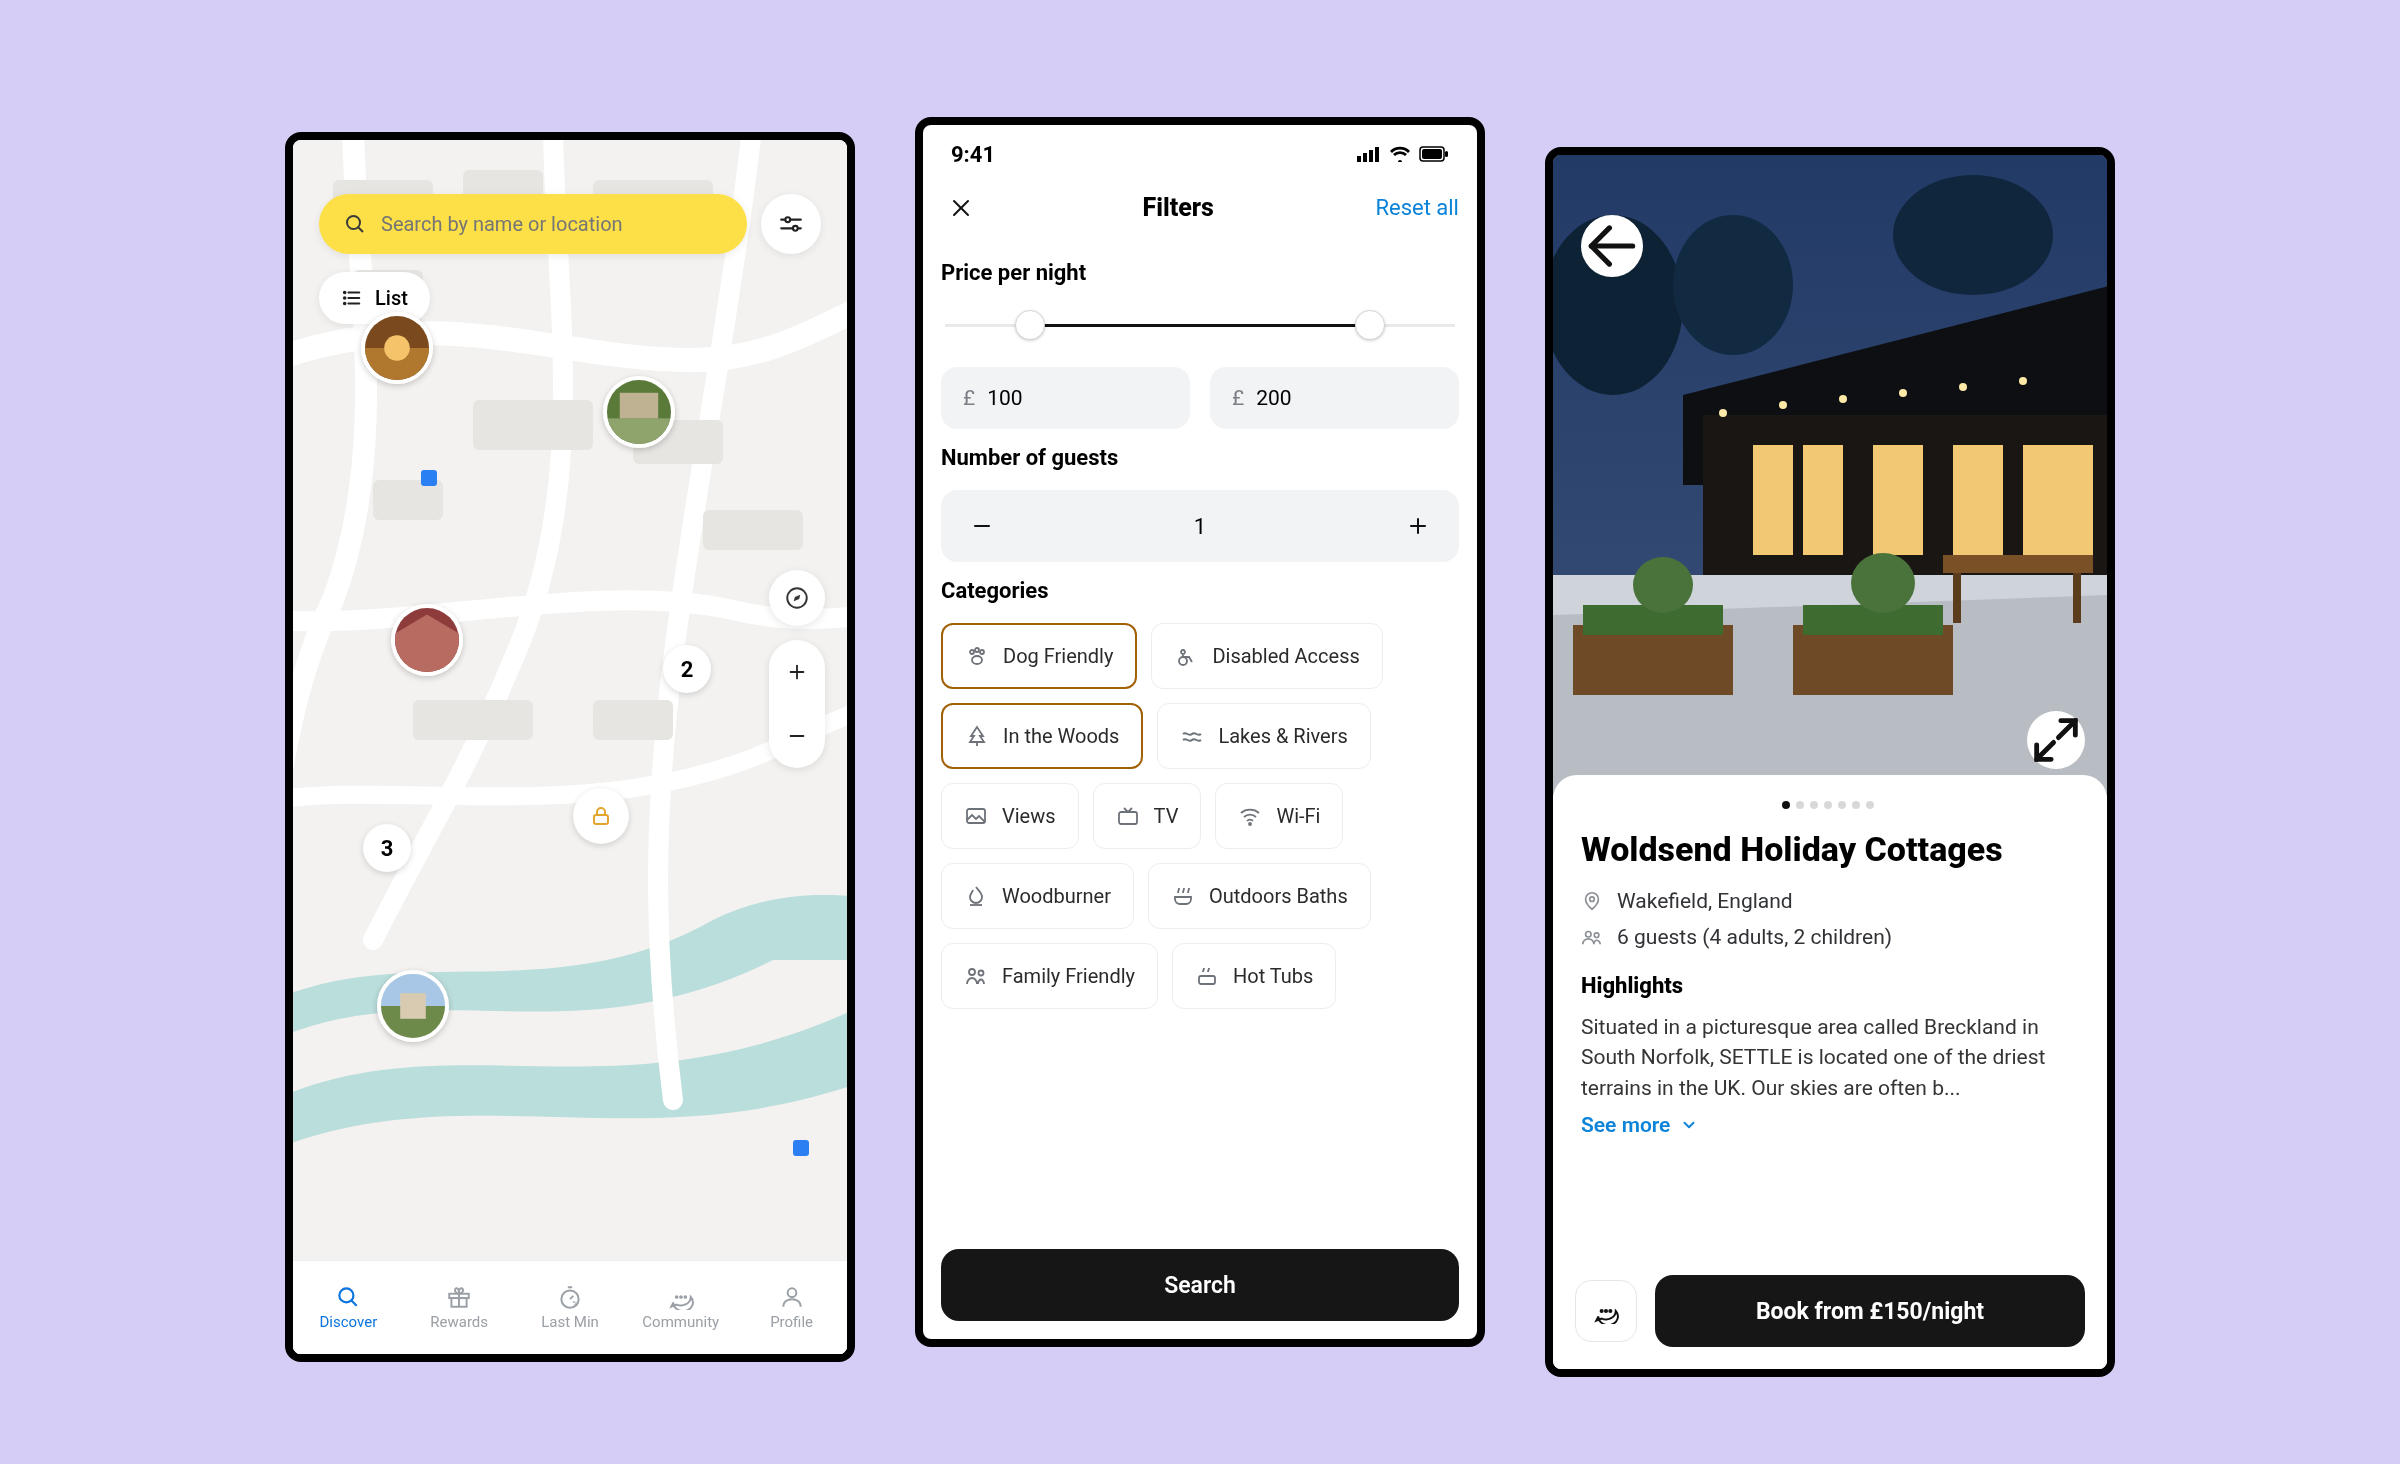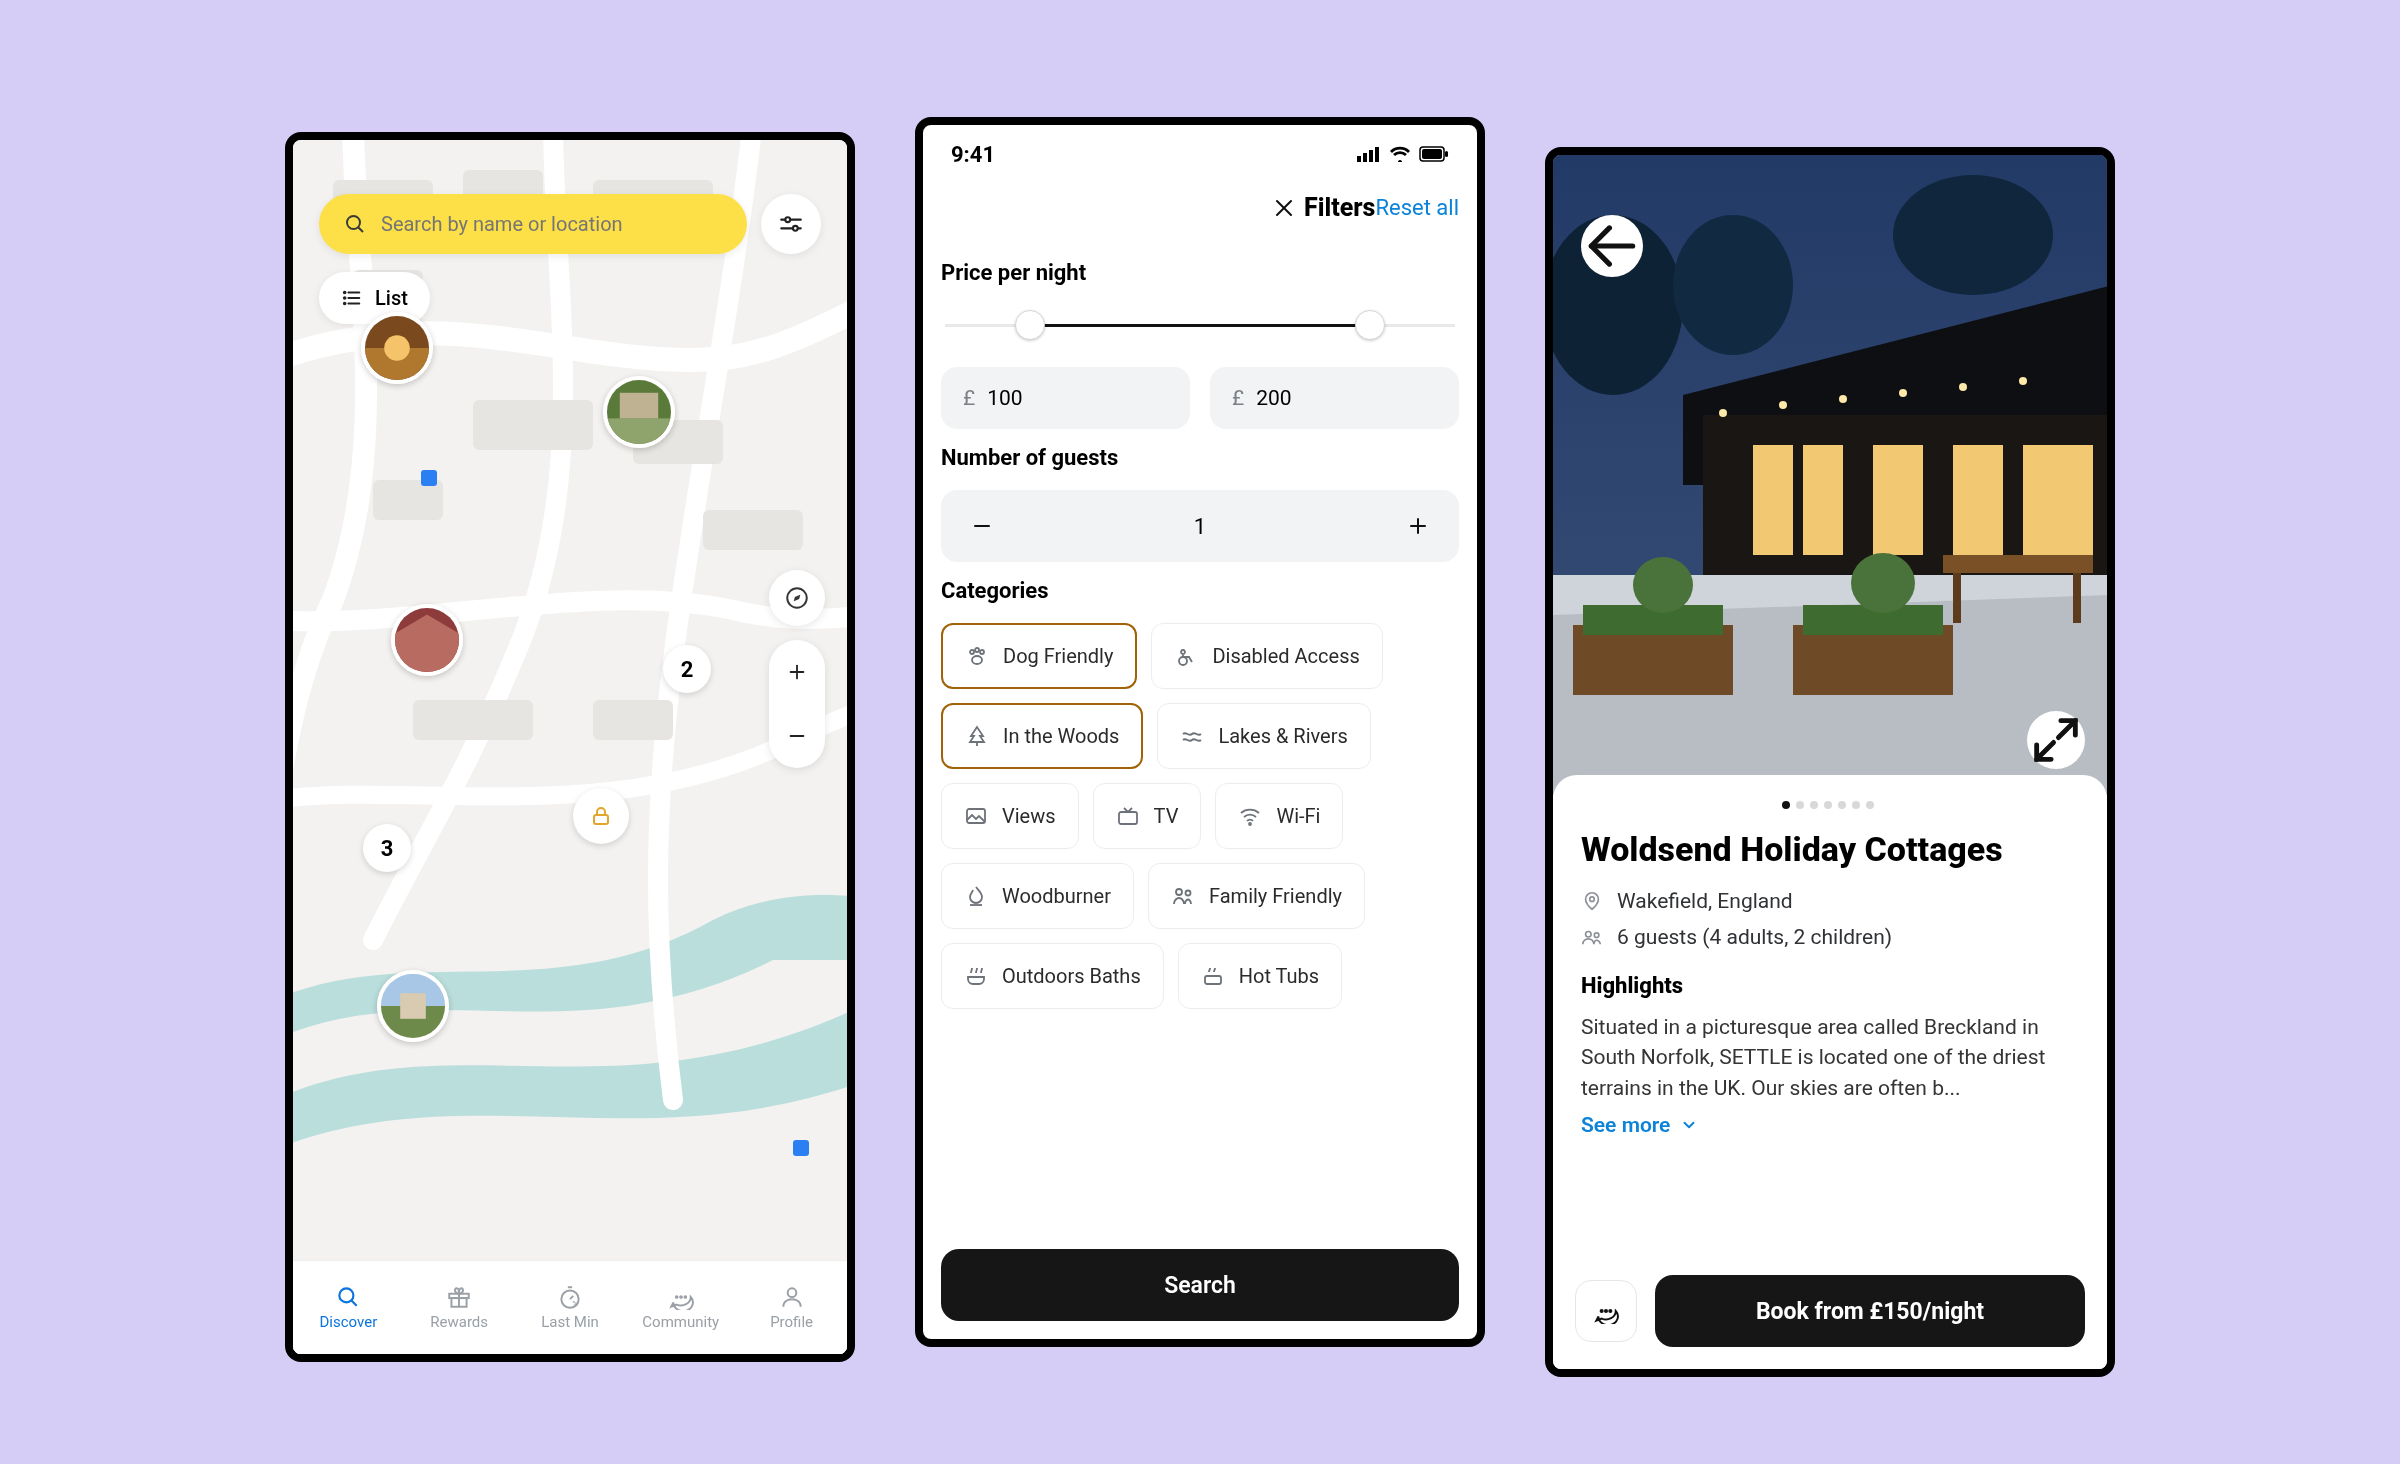--- a/index.html
+++ b/index.html
@@ -23,21 +23,21 @@
   .phone1 .cluster { position:absolute; width:48px; height:48px; border-radius:50%; background:#fff; display:flex; align-items:center; justify-content:center; font-weight:700; font-size:22px; box-shadow:0 2px 6px rgba(0,0,0,.15);}
   .phone1 .lock-pin { position:absolute; width:56px; height:56px; border-radius:50%; background:#fff; display:flex; align-items:center; justify-content:center; box-shadow:0 2px 6px rgba(0,0,0,.15);}
   .phone1 .tabbar { position:absolute; bottom:0; left:0; right:0; height:94px; background:#fff; display:flex; border-top:1px solid #eee; }
   .phone1 .tab { flex:1; display:flex; flex-direction:column; align-items:center; justify-content:center; gap:3px; color:#9aa0a6; font-size:15px; }
   .phone1 .tab.active { color:#0b74de; }
   .phone1 .marker-sq { position:absolute; width:16px; height:16px; background:#2a7ff3; border-radius:3px; }
 
   
   .phone2 .status { height:58px; display:flex; align-items:center; justify-content:space-between; padding:0 28px; font-weight:700; font-size:22px; }
   .phone2 .status-icons { display:flex; align-items:center; gap:8px; }
-  .phone2 .nav { display:flex; align-items:center; justify-content:flex-end; padding:10px 18px 12px 18px; }
+  .phone2 .nav { display:flex; align-items:center; justify-content:space-between; padding:10px 18px 12px 18px; }
   .phone2 .nav-title { font-size:25px; font-weight:800; }
   .phone2 .nav-reset { color:#0b83d9; font-size:22px; }
   .phone2 .content { padding:10px 18px 0 18px; }
   .phone2 .section-label { font-size:22px; font-weight:700; margin-top:16px; margin-bottom:20px; }
   .phone2 .slider-wrap { position:relative; height:40px; display:flex; align-items:center; margin:0 4px 22px 4px; }
   .phone2 .slider-track-bg { position:absolute; left:0; right:0; height:3px; background:#e9e9ec; }
   .phone2 .slider-track-fg { position:absolute; left:76px; right:76px; height:3px; background:#111; }
   .phone2 .slider-thumb { position:absolute; width:30px; height:30px; border-radius:50%; background:#fff; border:1px solid #d6d6d8; box-shadow:0 1px 3px rgba(0,0,0,.2); top:5px; }
   .phone2 .price-boxes { display:flex; gap:20px; }
   .phone2 .price-box { flex:1; background:#f2f3f5; border-radius:16px; height:62px; display:flex; align-items:center; padding:0 22px; gap:12px; font-size:21px; }
@@ -387,35 +387,35 @@
               <svg width="24" height="24" viewBox="0 0 24 24" fill="none" stroke="currentColor" stroke-width="1.8">
                 <path d="M12 3 c3 4 6 6 6 10 a6 6 0 0 1-12 0 c0-3 2-4 3-7"></path>
                 <path d="M6 21 h12"></path>
               </svg>
             </span>
             <span>Woodburner</span>
           </div>
         <div class="chip">
             <span class="ci">
               <svg width="24" height="24" viewBox="0 0 24 24" fill="none" stroke="currentColor" stroke-width="1.8">
+                <path d="M4 13 h16 v2 a5 5 0 0 1-5 5 h-6 a5 5 0 0 1-5-5 z"></path>
+                <path d="M7 9 c0-2 1-3 1-5 M12 9 c0-2 1-3 1-5 M17 9 c0-2 1-3 1-5"></path>
+              </svg>
+            </span>
+            <span>Outdoors Baths</span>
+          </div>
+        <div class="chip">
+            <span class="ci">
+              <svg width="24" height="24" viewBox="0 0 24 24" fill="none" stroke="currentColor" stroke-width="1.8">
                 <circle cx="8" cy="8" r="3"></circle>
                 <circle cx="17" cy="9" r="2.5"></circle>
                 <path d="M3 20 c0-4 3-6 5-6 s5 2 5 6 M14 20 c0-3 2-4.5 3-4.5 s3 1.5 3 4.5"></path>
               </svg>
             </span>
             <span>Family Friendly</span>
-          </div>
-        <div class="chip">
-            <span class="ci">
-              <svg width="24" height="24" viewBox="0 0 24 24" fill="none" stroke="currentColor" stroke-width="1.8">
-                <path d="M4 13 h16 v2 a5 5 0 0 1-5 5 h-6 a5 5 0 0 1-5-5 z"></path>
-                <path d="M7 9 c0-2 1-3 1-5 M12 9 c0-2 1-3 1-5 M17 9 c0-2 1-3 1-5"></path>
-              </svg>
-            </span>
-            <span>Outdoors Baths</span>
           </div>
         <div class="chip">
             <span class="ci">
               <svg width="24" height="24" viewBox="0 0 24 24" fill="none" stroke="currentColor" stroke-width="1.8">
                 <rect x="4" y="12" width="16" height="8" rx="2"></rect>
                 <path d="M8 8 c0-2 1-2 1-4 M13 8 c0-2 1-2 1-4"></path>
               </svg>
             </span>
             <span>Hot Tubs</span>
           </div>

